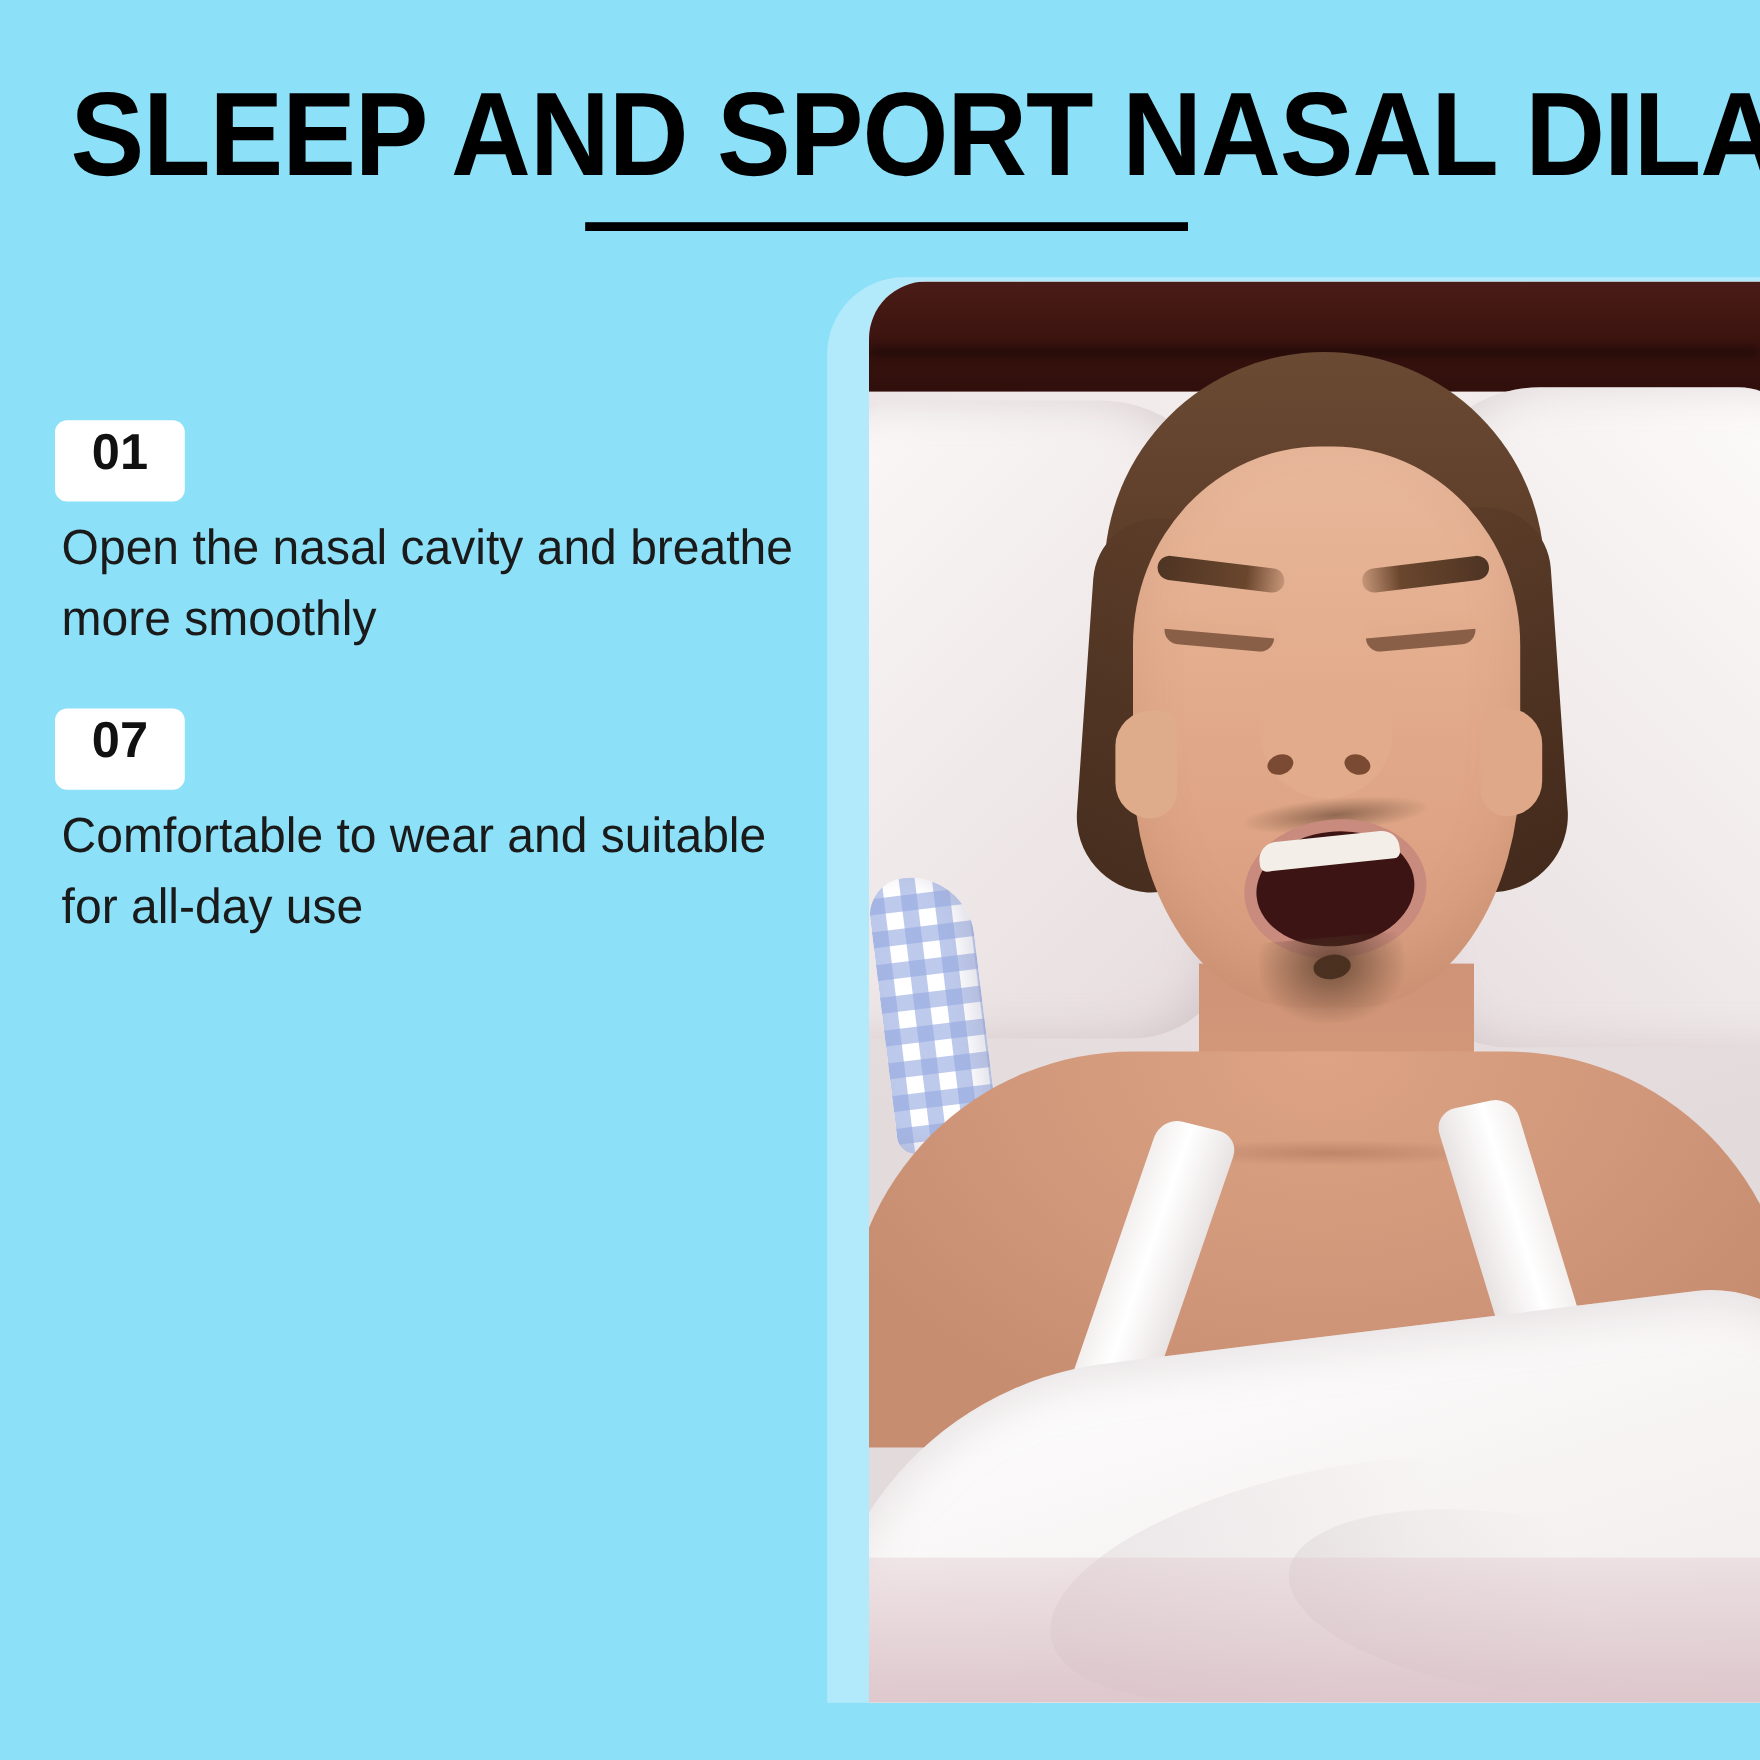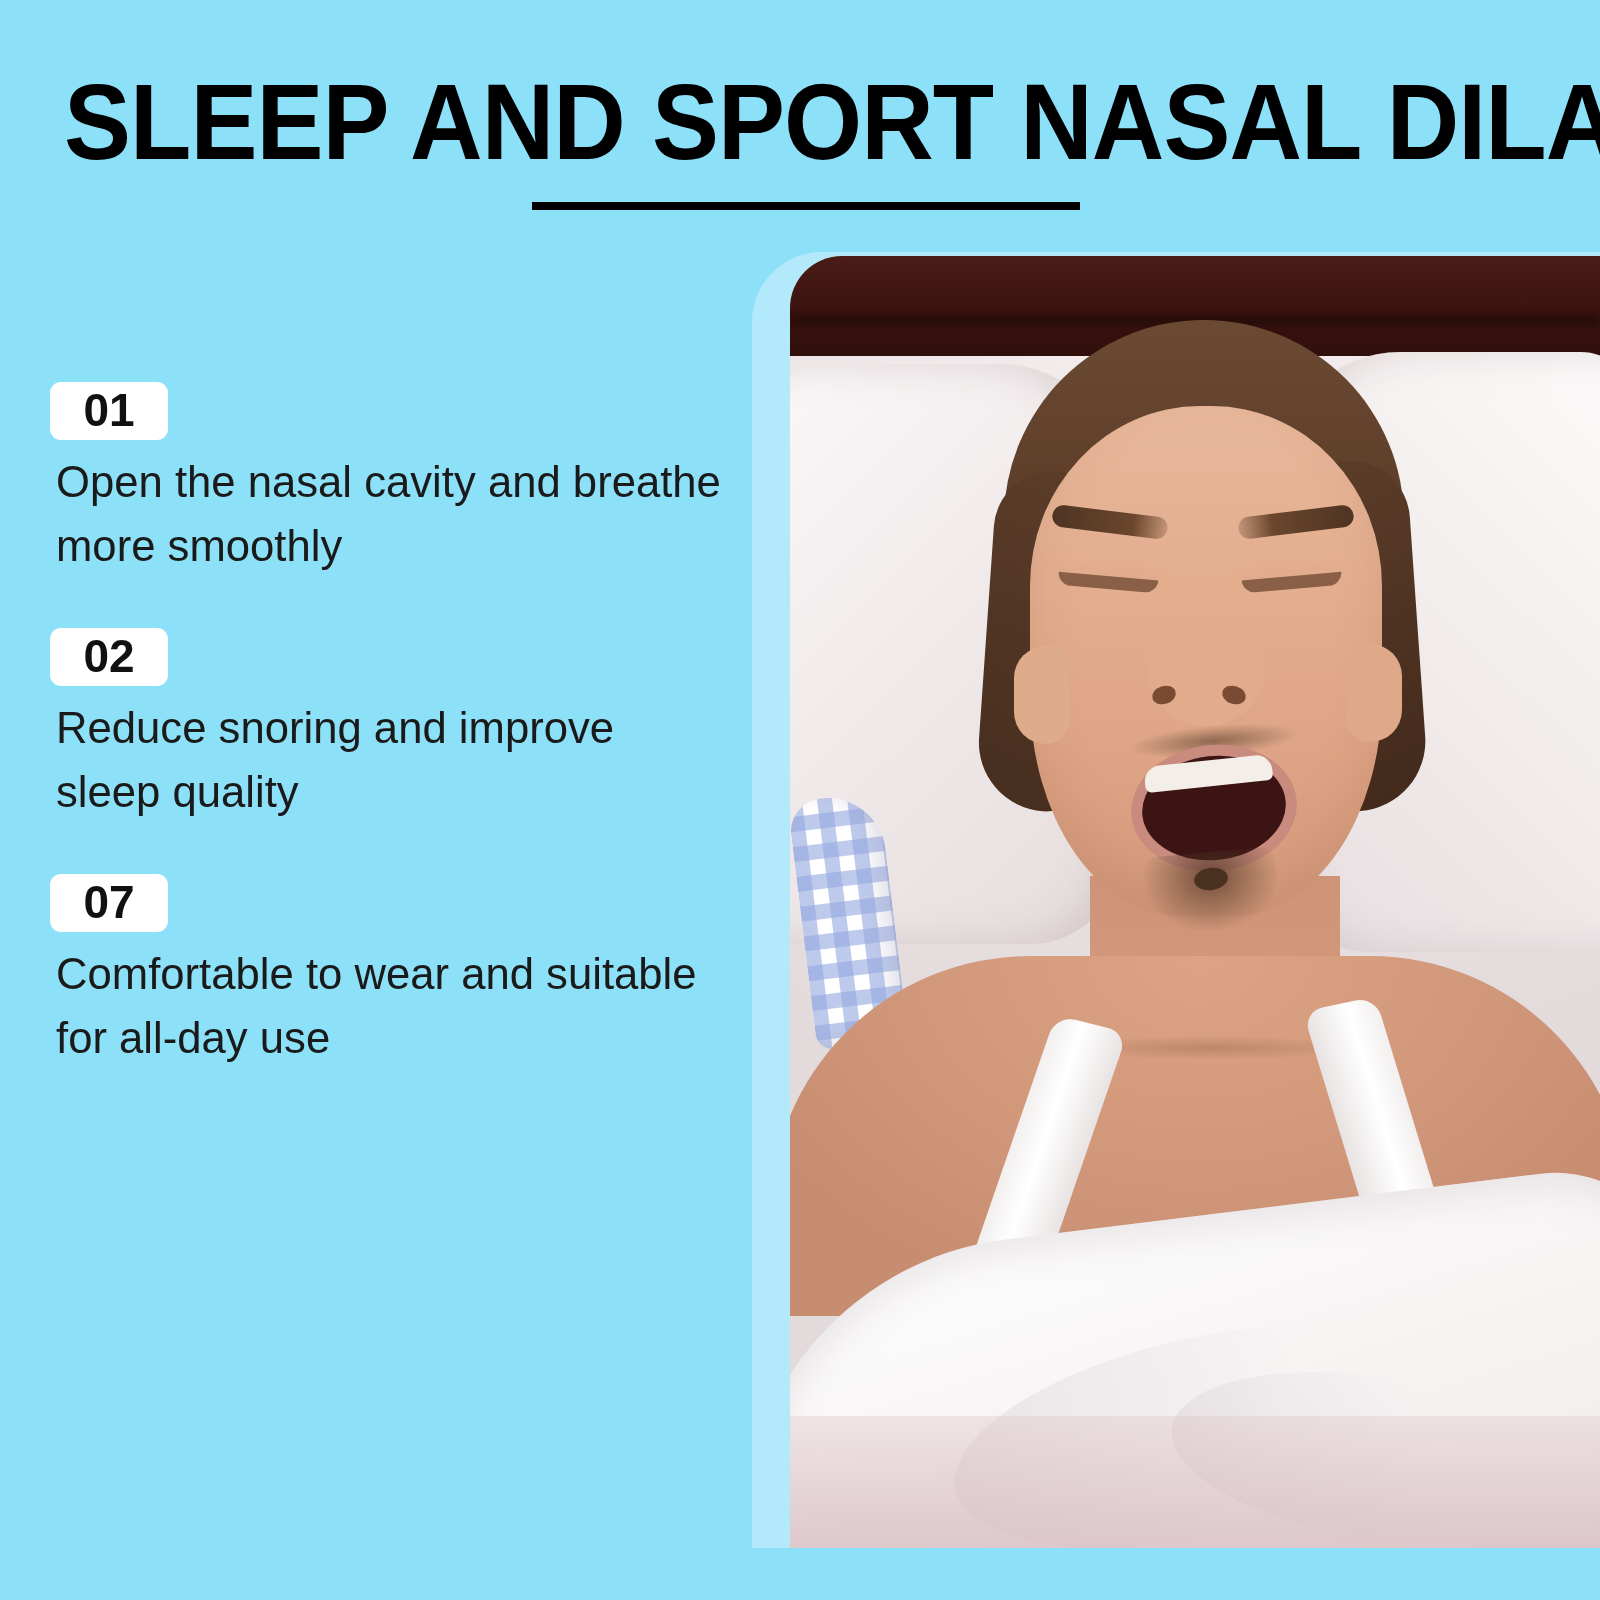--- a/index.html
+++ b/index.html
@@ -55,21 +55,21 @@
   }
 
   .feature {
     margin-bottom: 50px;
   }
   .feature:last-child { margin-bottom: 0; }
 
   .badge {
     display: inline-block;
     min-width: 86px;
-    padding: 4px 16px 6px 16px;
+    padding: 4px 16px 22px 16px;
     background: #ffffff;
     border-radius: 11px;
     font-size: 46px;
     font-weight: 700;
     line-height: 1.05;
     color: #111111;
     text-align: center;
     letter-spacing: 0px;
   }
 
@@ -442,24 +442,20 @@
 
   <div class="title-rule"></div>
 
   <div class="features">
 
     <div class="feature">
       <div class="badge">01</div>
       <div class="feature-text">Open the nasal cavity and breathe more smoothly</div>
     </div>
 
-    <div class="feature">
-      <div class="badge">02</div>
-      <div class="feature-text">Reduce snoring and improve sleep quality</div>
-    </div>
 
     <div class="feature">
       <div class="badge">07</div>
       <div class="feature-text">Comfortable to wear and suitable for all-day use</div>
     </div>
 
 
   </div>
 
   <div class="photo-frame">

